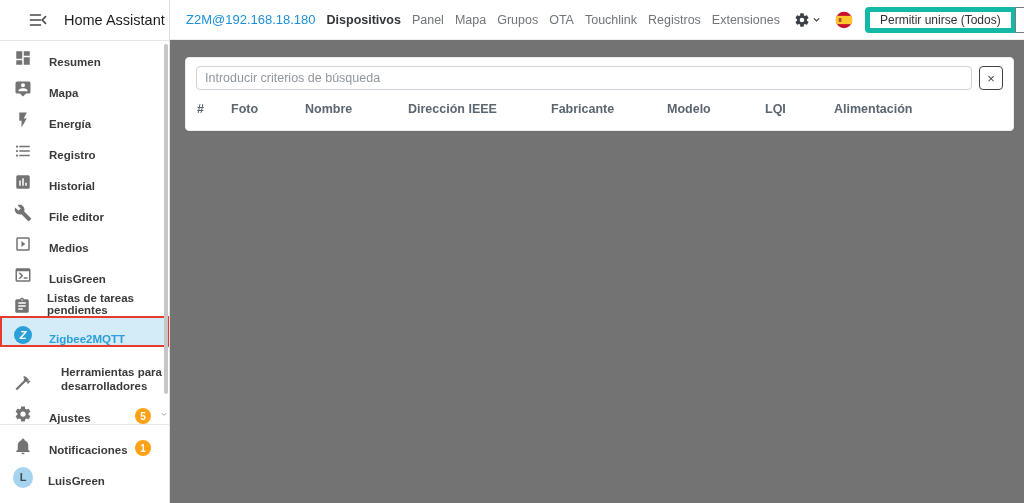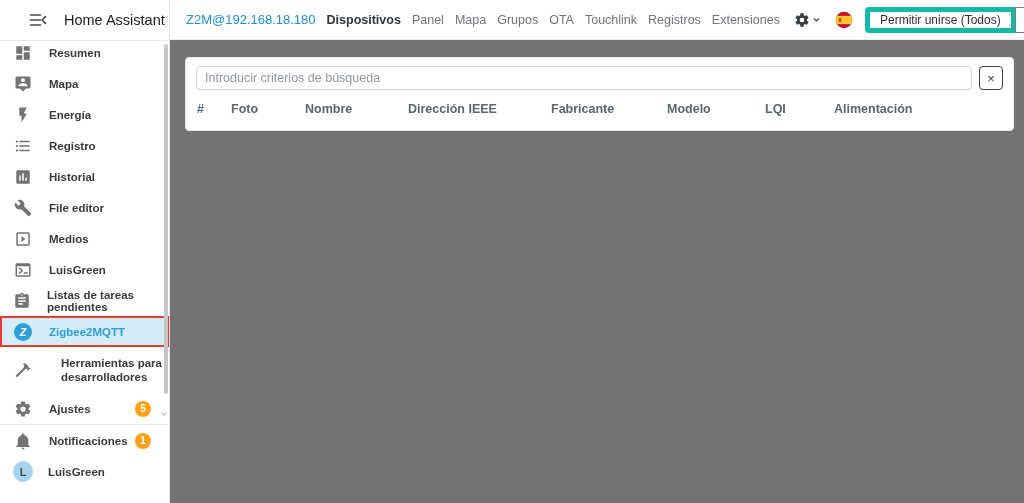--- a/index.html
+++ b/index.html
@@ -19,21 +19,21 @@
   }
   .sb-header {
     height:41px; border-bottom:1px solid #e6e6e6;
     display:flex; align-items:center; padding-left:28px;
   }
   .menu-toggle { width:20px; height:20px; color:#4a4a4a; cursor:pointer; display:flex; align-items:center; }
   .sb-title { margin-left:16px; font-size:14.5px; color:#1c1c1c; }
 
   .sb-nav { margin-top:-4px; }
   .s-item {
-    height:31px; display:flex; align-items:center;
+    height:31px; display:flex; align-items:flex-end;
     padding-left:13px; cursor:pointer;
   }
   .s-icon { width:20px; height:20px; color:#737373; display:flex; align-items:center; justify-content:center; }
   .s-icon svg { width:18px; height:18px; }
   .s-label { margin-left:16px; font-size:11.5px; font-weight:700; color:#3a3a3a; }
 
   .s-item.active {
     background:#d4ebf8;
     border:2px solid #e63b2e;
     padding-left:11px;

